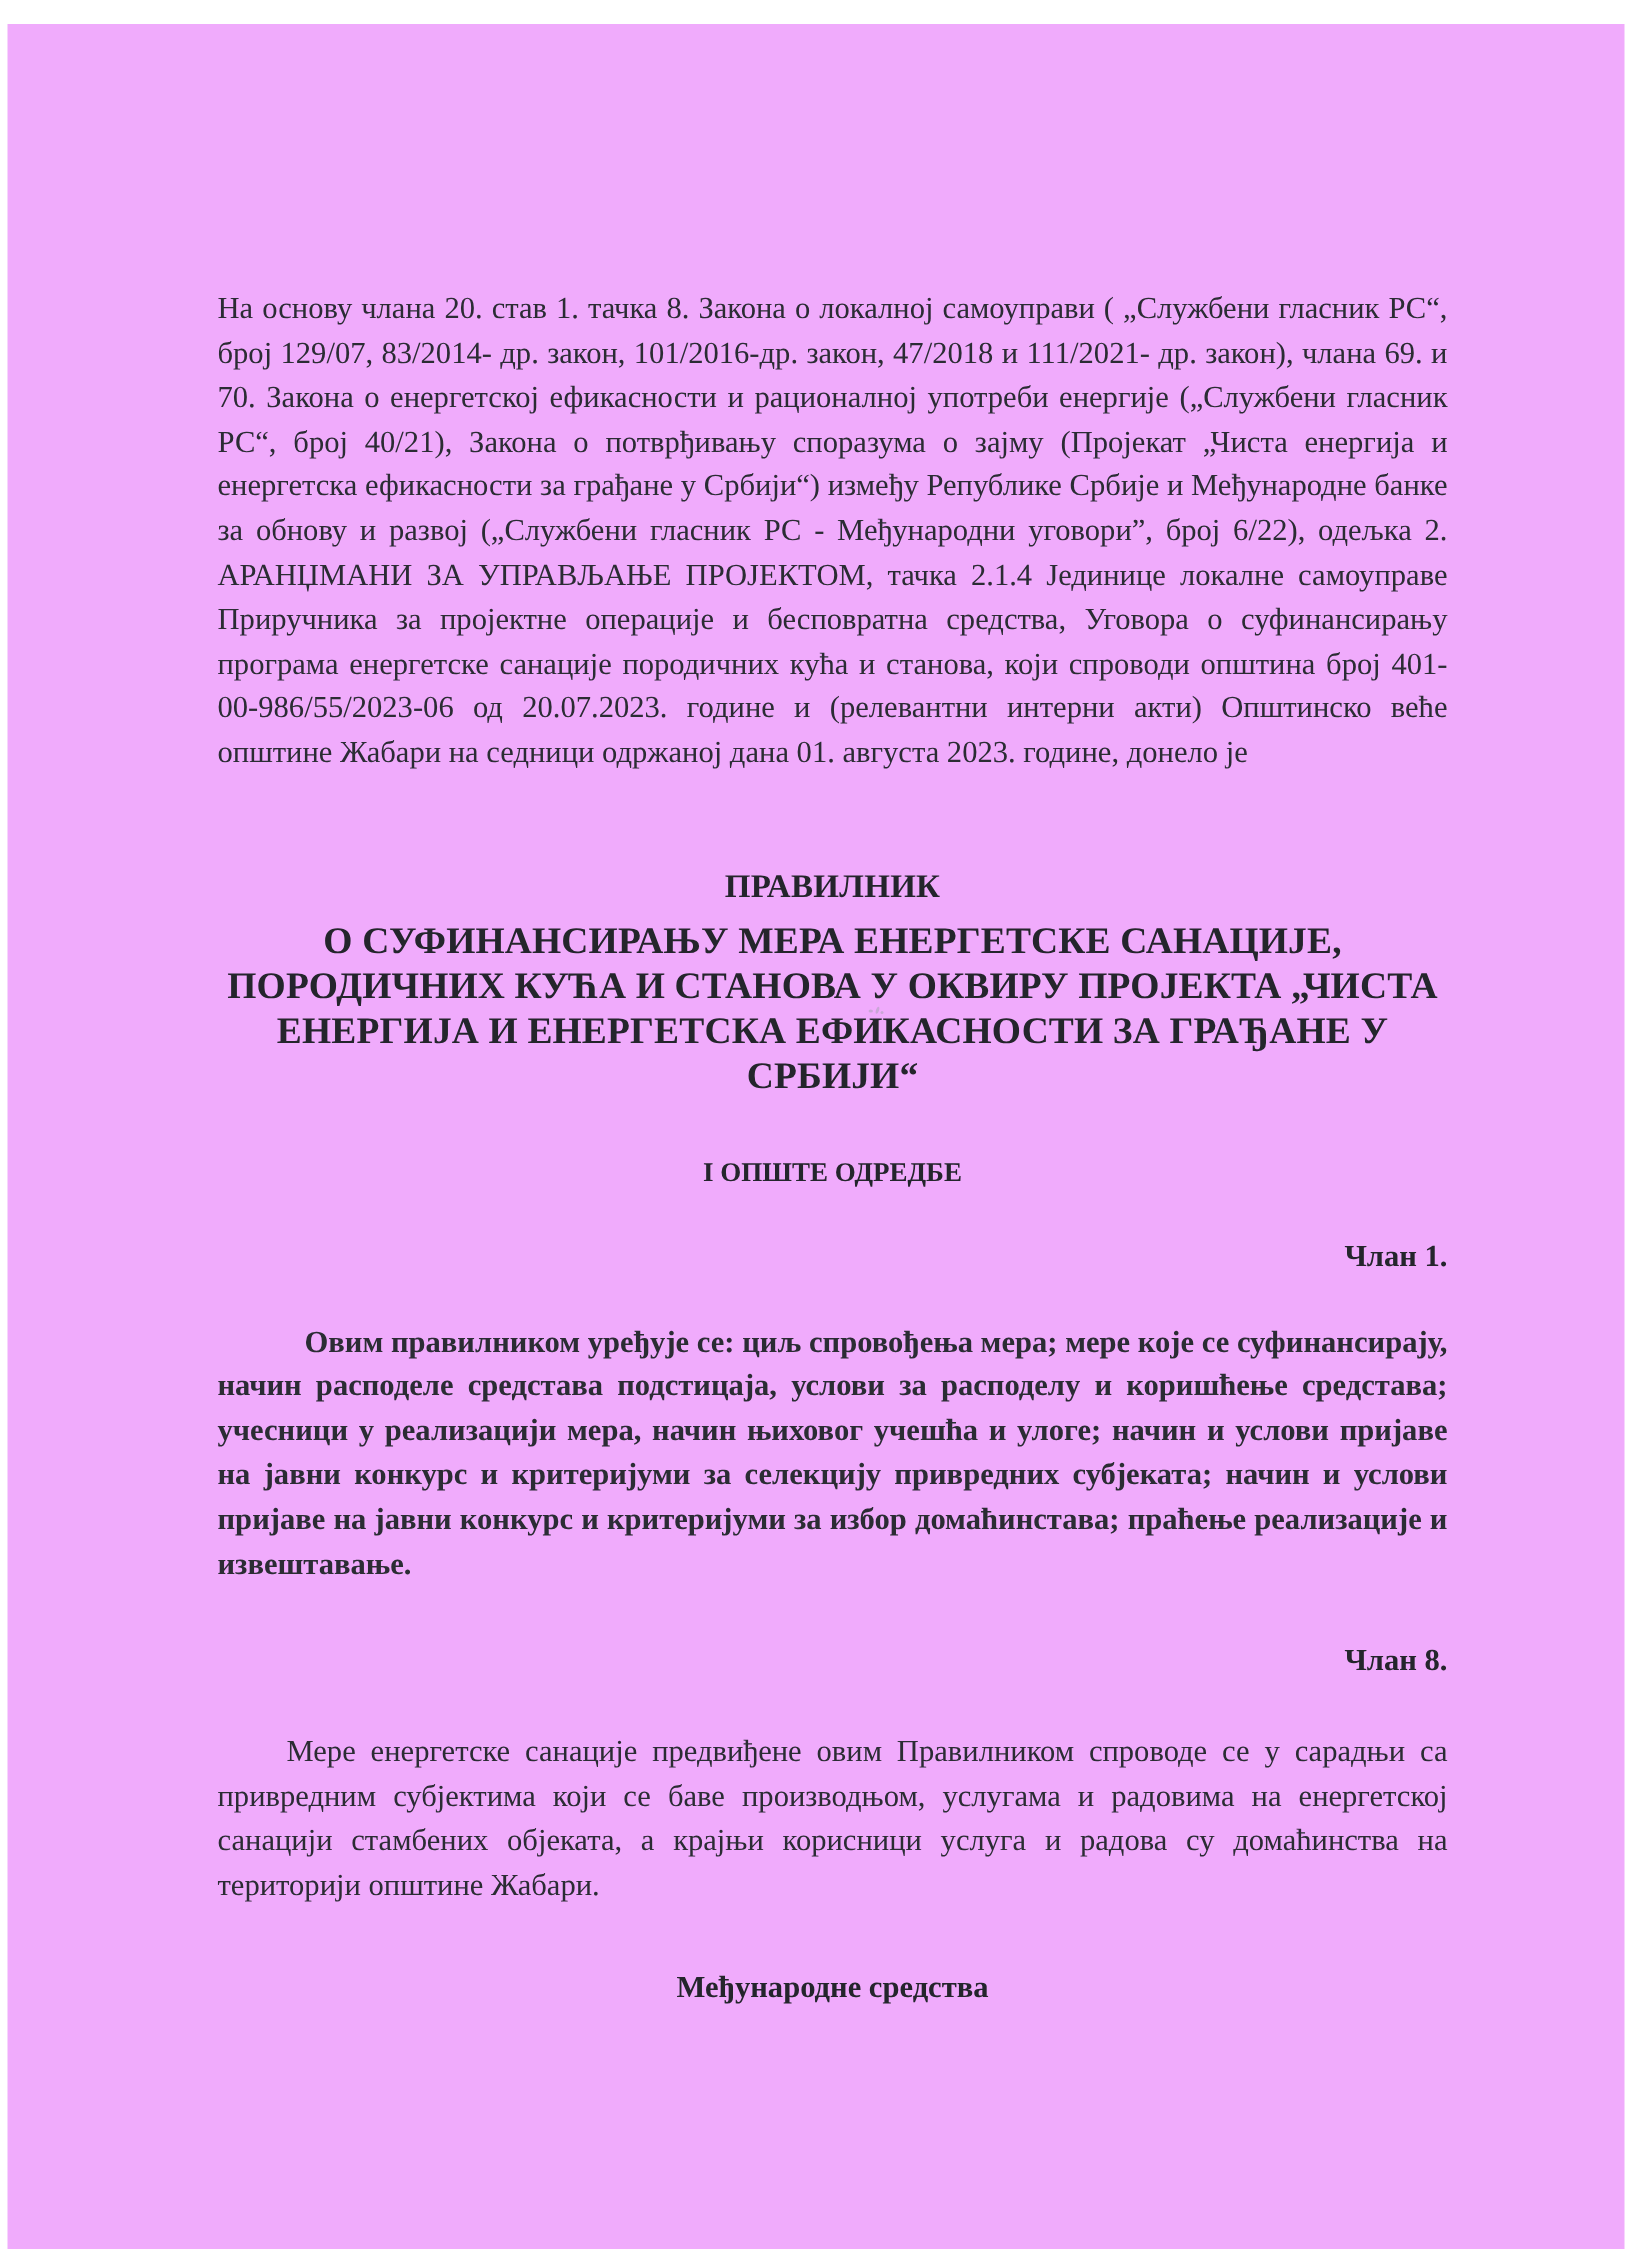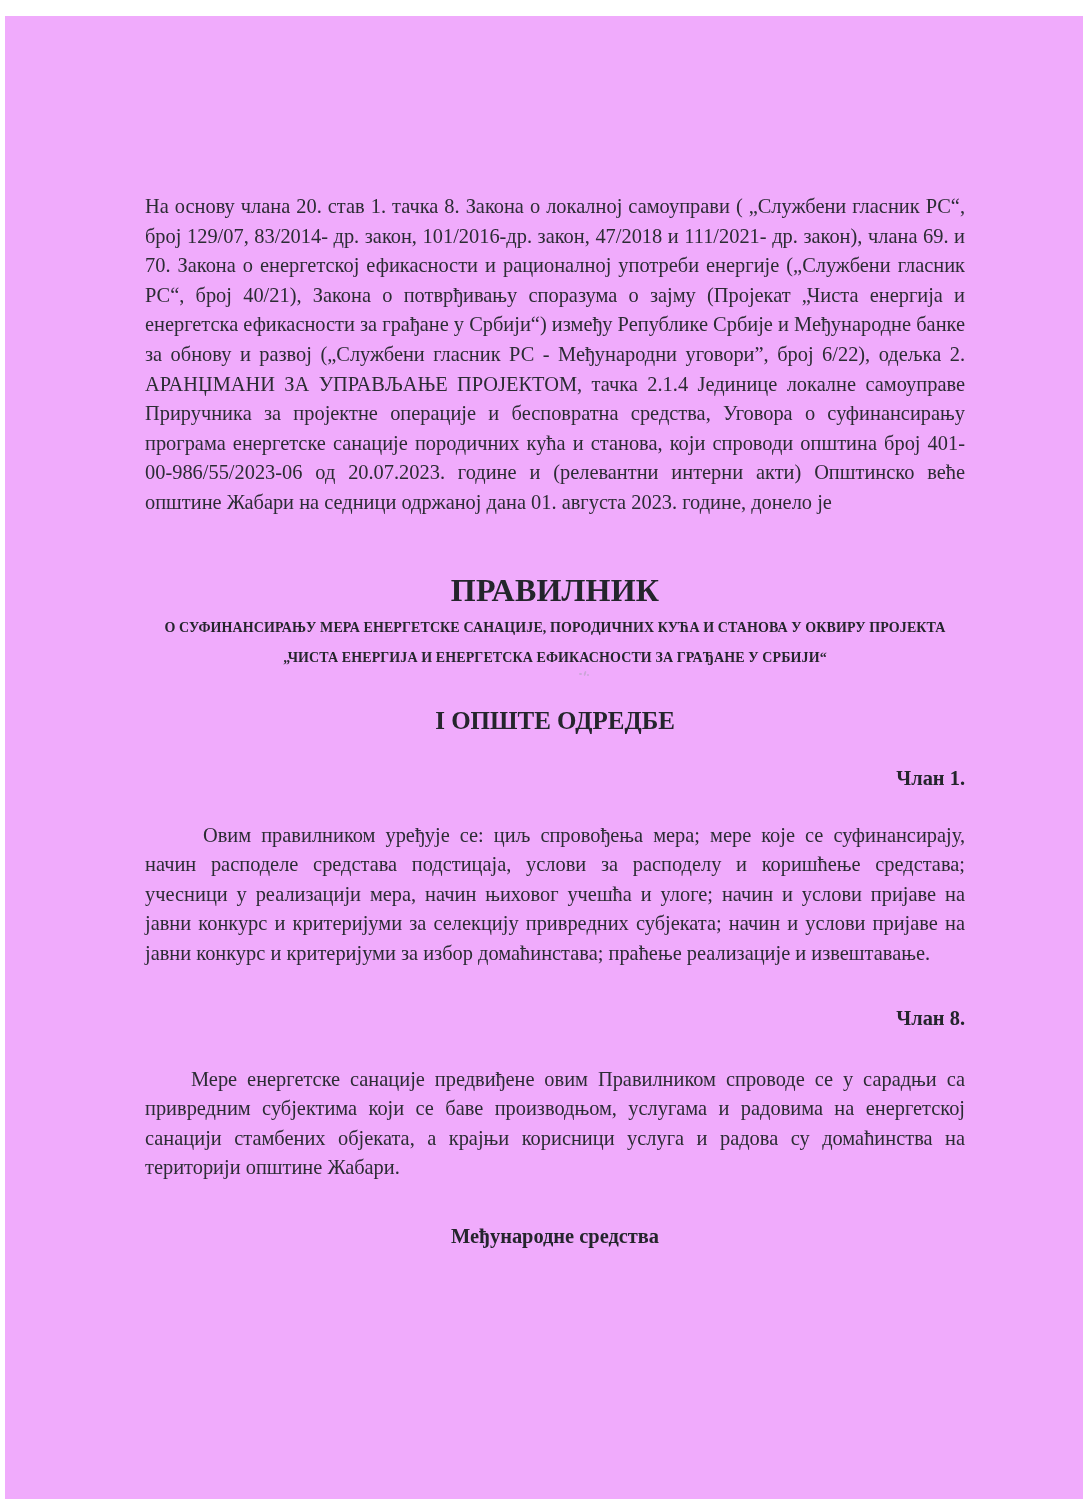--- a/index.html
+++ b/index.html
@@ -32,55 +32,56 @@
     line-height: 29.6px;
     margin: 0;
     color: #2b2c34;
     hyphens: none;
   }
   .para.preamble {
     text-align: justify;
   }
   .para.indent {
     text-indent: 58px;
+    font-weight: bold;
   }
   .para.indent-sm {
     text-indent: 46px;
   }
   
   .para::after {
     content: "";
     display: inline-block;
     width: 100%;
   }
   .para.nostretch::after { display: none; }
 
   
   .doc-title {
     text-align: center;
     font-weight: bold;
-    font-size: 32px;
+    font-size: 22px;
     line-height: 33px;
     letter-spacing: 0.2px;
     margin: 0;
     color: #24252c;
   }
   .doc-subtitle {
     text-align: center;
     font-weight: bold;
-    font-size: 14px;
+    font-size: 25px;
     line-height: 30px;
     letter-spacing: 0.1px;
     margin: 0;
     color: #24252c;
   }
   .section-head {
     text-align: center;
     font-weight: bold;
-    font-size: 25px;
+    font-size: 18px;
     line-height: 28px;
     margin: 0;
     color: #24252c;
   }
   .article-head {
     text-align: right;
     font-weight: bold;
     font-size: 20.4px;
     line-height: 27px;
     margin: 0;

